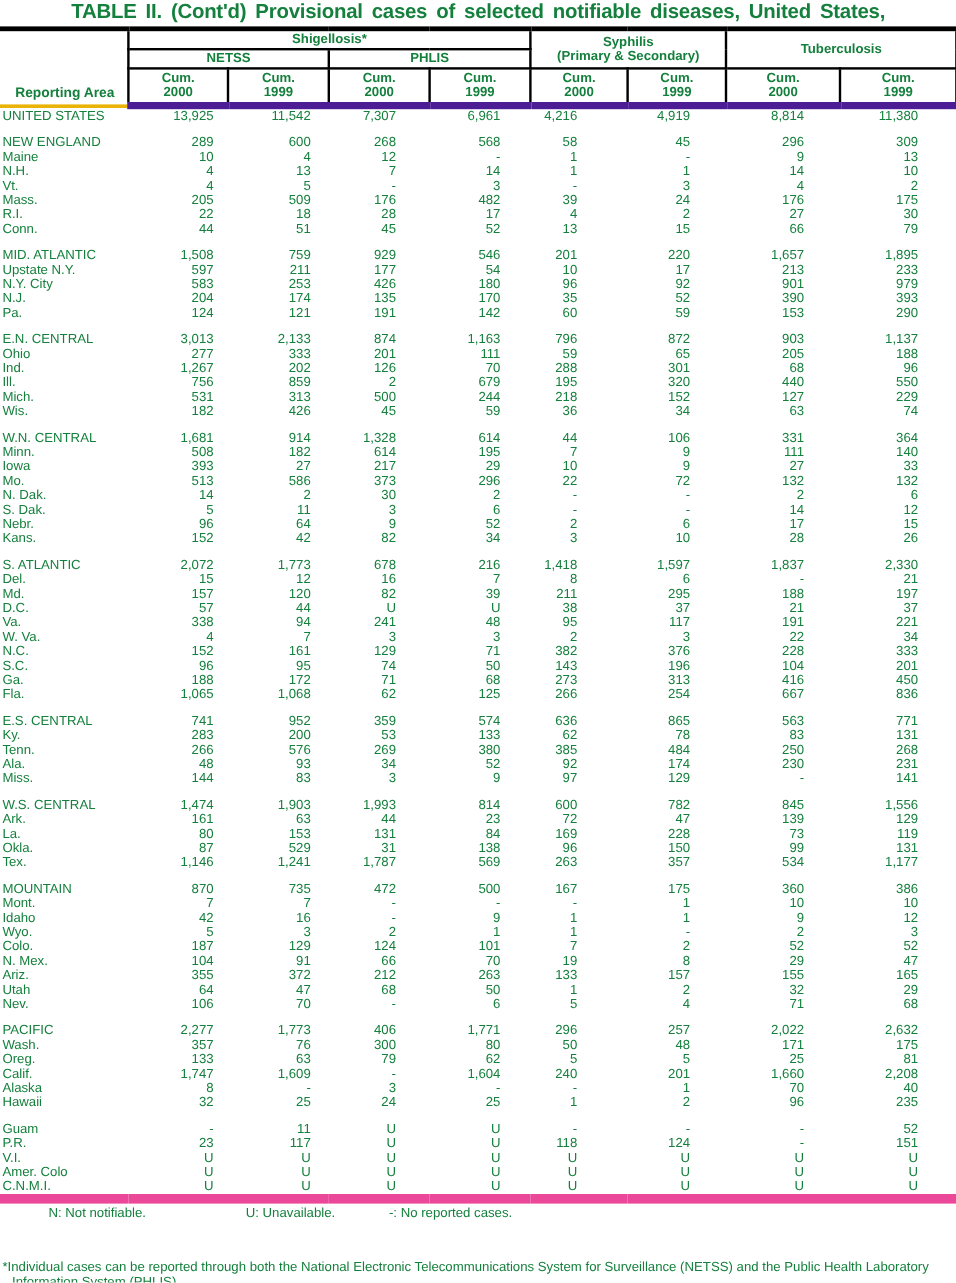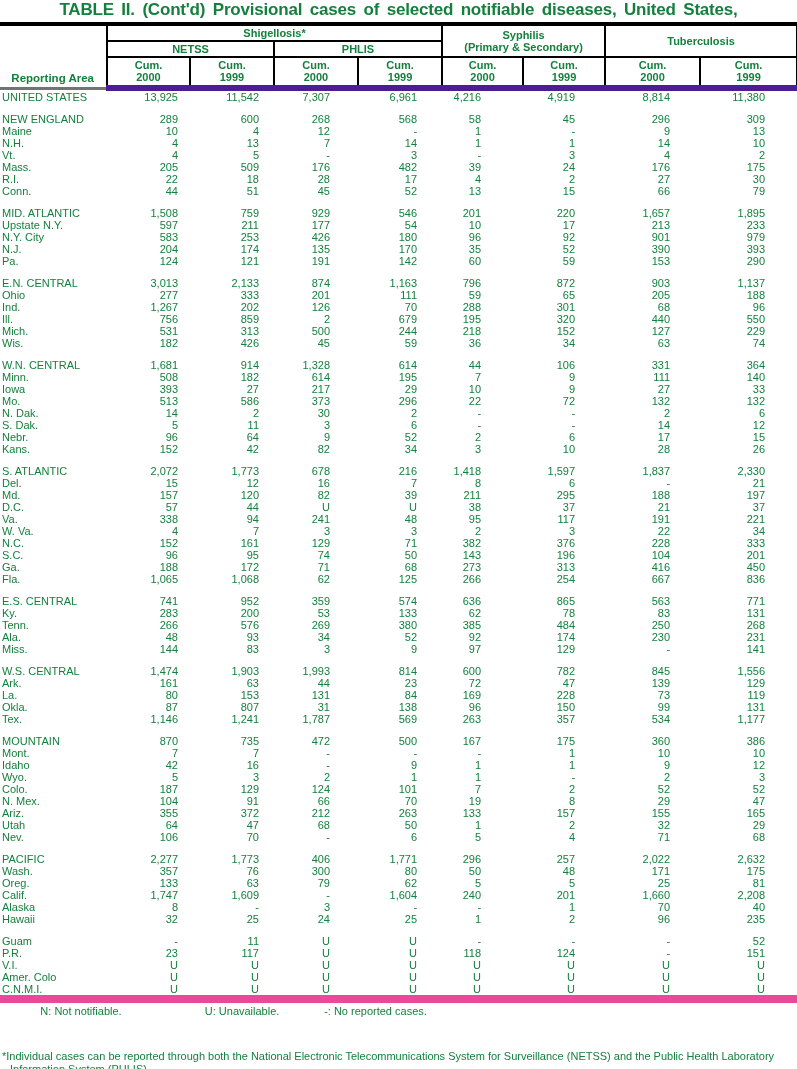--- a/index.html
+++ b/index.html
@@ -15,22 +15,22 @@
   .title .t2{word-spacing:5px;}
   table{
     width:797px;border-collapse:collapse;table-layout:fixed;margin-top:3px;
   }
   thead th{
     font-size:11px;font-weight:bold;text-align:center;vertical-align:middle;
     border:2px solid #000;padding:1px 0;line-height:12px;
   }
   thead tr.r1 th{border-top:4px solid #000;}
   th.reporting{
-    border-left:0;border-bottom:3px solid #737373;
-    text-align:right;vertical-align:bottom;padding:0 12px 3px 2px;font-size:11.5px;
+    border-left:0;border-bottom:3px solid #eab308;
+    text-align:center;vertical-align:bottom;padding:0 0 3px 2px;font-size:11.5px;
   }
   thead tr.cumrow th{border-bottom:6px solid #4c1d95;padding:1px 0 2px 0;}
   tbody td{
     font-size:11px;height:12px;line-height:12px;vertical-align:bottom;
     padding:0;white-space:nowrap;
   }
   td.area{text-align:left;padding-left:2px;}
   td.num{text-align:right;}
   td.c1{padding-right:12px;}
   td.c2{padding-right:15px;}
@@ -631,21 +631,21 @@
           <td class="num c3">131</td>
           <td class="num c4">84</td>
           <td class="num c5">169</td>
           <td class="num c6">228</td>
           <td class="num c7">73</td>
           <td class="num c8">119</td>
         </tr>
         <tr>
           <td class="area">Okla.</td>
           <td class="num c1">87</td>
-          <td class="num c2">807</td>
+          <td class="num c2">529</td>
           <td class="num c3">31</td>
           <td class="num c4">138</td>
           <td class="num c5">96</td>
           <td class="num c6">150</td>
           <td class="num c7">99</td>
           <td class="num c8">131</td>
         </tr>
         <tr>
           <td class="area">Tex.</td>
           <td class="num c1">1,146</td>

